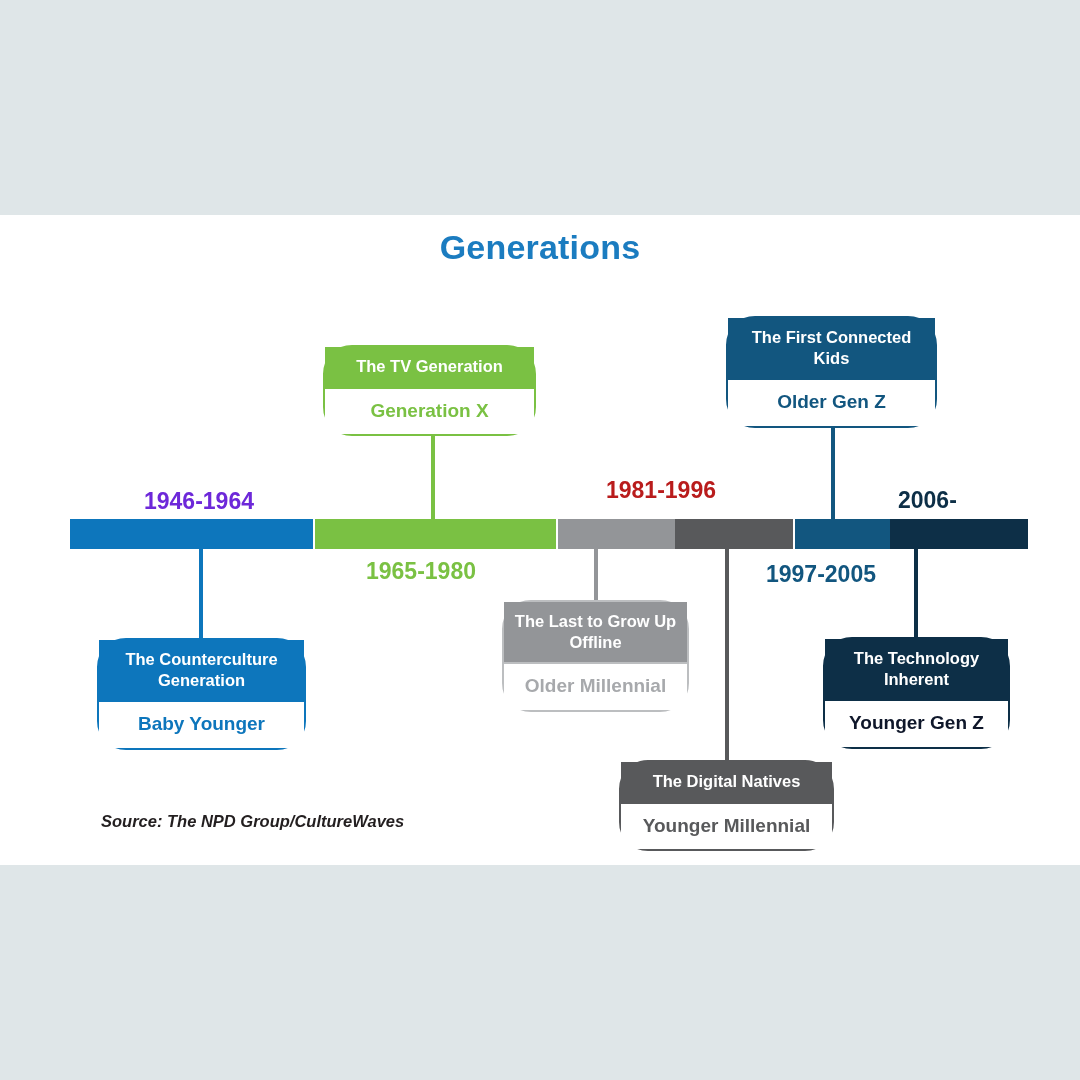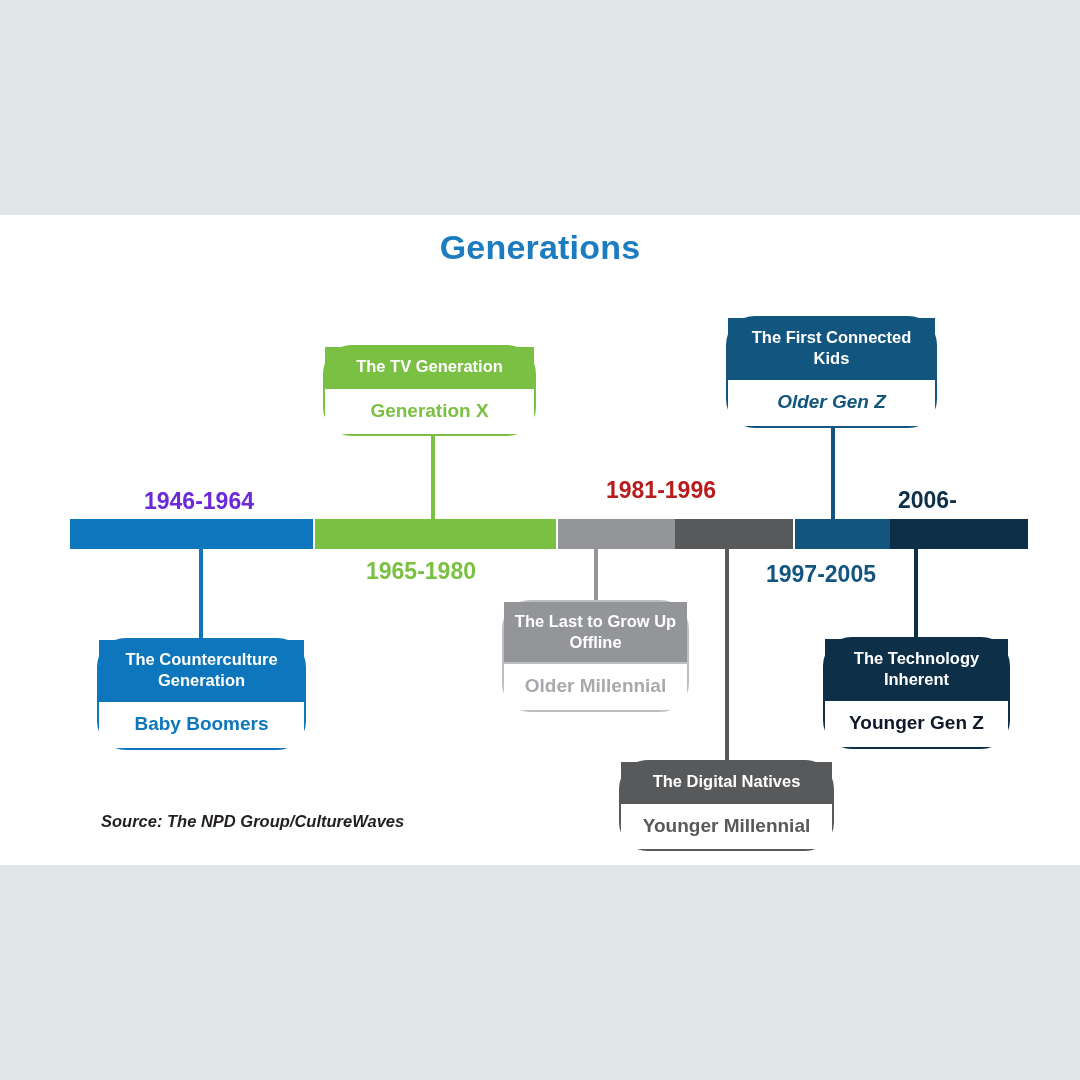--- a/index.html
+++ b/index.html
@@ -154,41 +154,41 @@
   <div class="yearlabel" style="left:366px; top:558px; color:#7ac143;text-align:right;">1965-1980</div>
 
   <div class="yearlabel" style="left:606px; top:477px; color:#b91c1c;">1981-1996</div>
 
   <div class="yearlabel" style="left:766px; top:561px; color:#12567f;">1997-2005</div>
 
   <div class="yearlabel" style="left:898px; top:487px; color:#0d2f47;">2006-</div>
 
   <div class="callout" style="left:97px; top:638px; width:209px; border:2px solid #0d76bc;">
     <div class="head" style="background:#0d76bc;">The Counterculture Generation</div>
-    <div class="body" style="color:#0d76bc; border-top:2px solid #0d76bc;">Baby Boomers</div>
+    <div class="body" style="color:#0d76bc; border-top:2px solid #0d76bc;">Baby Younger</div>
   </div>
 
   <div class="callout" style="left:323px; top:345px; width:213px; border:2px solid #7ac143;">
     <div class="head" style="background:#7ac143;">The TV Generation</div>
     <div class="body" style="color:#7ac143; border-top:2px solid #7ac143;">Generation X</div>
   </div>
 
   <div class="callout" style="left:619px; top:760px; width:215px; border:2px solid #58595b;">
     <div class="head" style="background:#58595b;">The Digital Natives</div>
     <div class="body" style="color:#58595b; border-top:2px solid #58595b;">Younger Millennial</div>
   </div>
 
   <div class="callout" style="left:502px; top:600px; width:187px; border:2px solid #bcbec0;">
     <div class="head" style="background:#939598;">The Last to Grow Up Offline</div>
     <div class="body" style="color:#a7a9ac; border-top:2px solid #bcbec0;">Older Millennial</div>
   </div>
 
   <div class="callout" style="left:726px; top:316px; width:211px; border:2px solid #12567f;">
     <div class="head" style="background:#12567f;">The First Connected Kids</div>
-    <div class="body" style="color:#12567f; border-top:2px solid #12567f;font-style:italic;">Older Gen Z</div>
+    <div class="body" style="color:#12567f; border-top:2px solid #12567f;">Older Gen Z</div>
   </div>
 
   <div class="callout" style="left:823px; top:637px; width:187px; border:2px solid #0d2f47;">
     <div class="head" style="background:#0d2f47;">The Technology Inherent</div>
     <div class="body" style="color:#0f172a; border-top:2px solid #0d2f47;">Younger Gen Z</div>
   </div>
 
   <div class="source">Source: The NPD Group/CultureWaves</div>
 
 </div>

